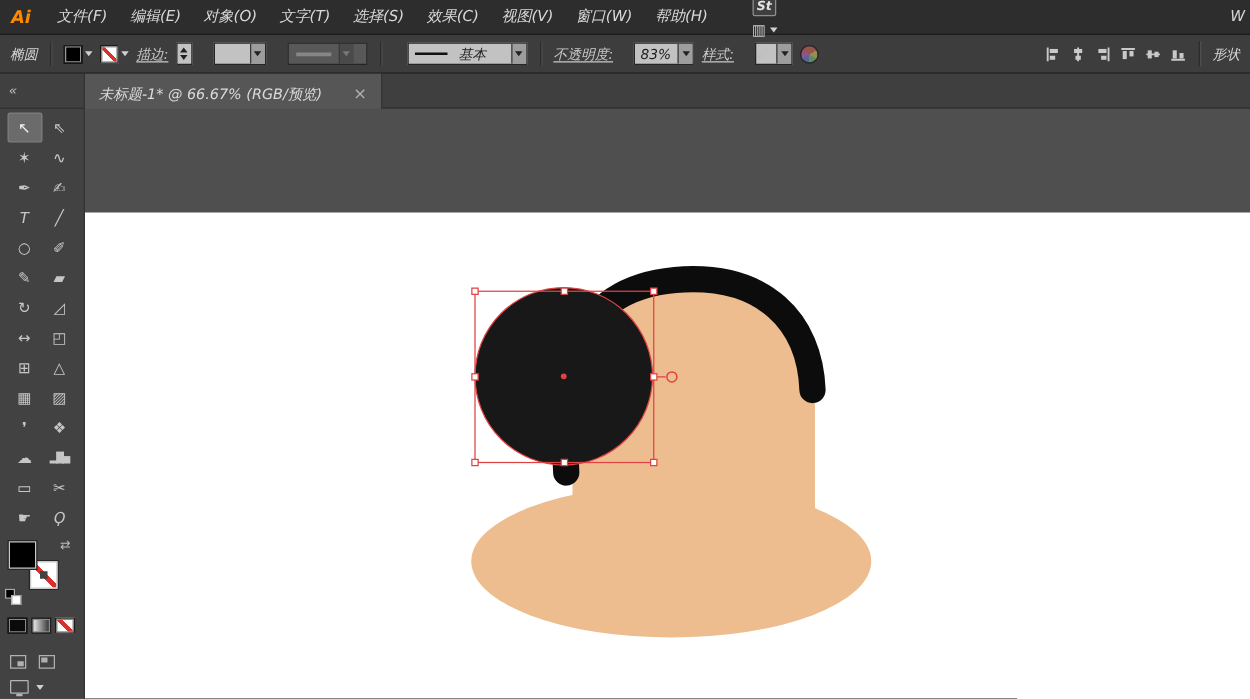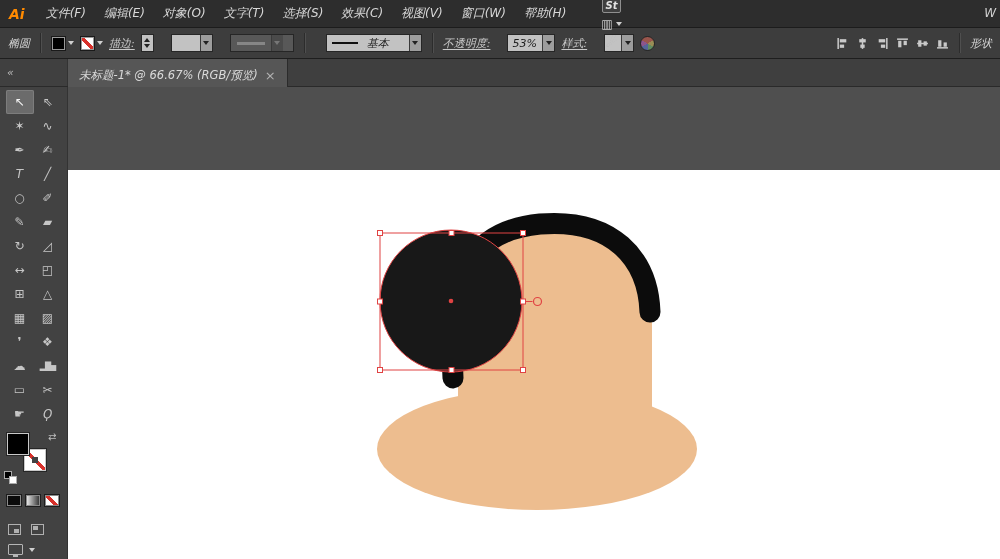--- a/index.html
+++ b/index.html
@@ -47,21 +47,21 @@
            background:conic-gradient(#b05c50 0 60deg,#b0a15c 0 120deg,#6ba06b 0 180deg,#5c6fb0 0 240deg,#a05ca0 0 300deg,#b05c50 0); opacity:.8; }
   .align-group { display:flex; align-items:center; gap:7px; margin-left:auto; }
   .ali { display:block; }
   .ali line { stroke:#c9c9c9; stroke-width:1.4; }
   .ali rect { fill:#c9c9c9; }
 
   
   .tabbar { height:28px; background:#3f3f3f; border-bottom:1px solid #2a2a2a; display:flex; align-items:stretch; }
   .tb-left { width:68px; flex:none; display:flex; align-items:center; padding-left:7px;
              color:#bdbdbd; font-size:11px; background:#404040; border-right:1px solid #333; }
-  .tab { display:flex; align-items:center; gap:7px; padding:16px 11px; background:#565656;
+  .tab { display:flex; align-items:center; gap:25px; padding:16px 11px; background:#565656;
          border-right:1px solid #2b2b2b; font-size:11.5px; color:#dadada; white-space:nowrap; }
   .tab-close { color:#b3b3b3; font-size:13px; line-height:1; cursor:default; }
 
   
   .main { position:absolute; top:87px; left:0; right:0; bottom:0; display:flex; }
   .toolbar { width:68px; flex:none; background:#424242; border-right:1px solid #333; padding-top:3px; position:relative; }
   .tools { display:grid; grid-template-columns:28px 28px; justify-content:center; }
   .tool { height:24px; display:flex; align-items:center; justify-content:center; font-size:12px; color:#c6c6c6; cursor:default; }
   .tool.selected { background:#6b6b6b; border-radius:2px; color:#f4f4f4; box-shadow:inset 0 0 0 1px #7d7d7d; }
   .tool.tiny { font-size:8px; letter-spacing:-1px; }
@@ -157,21 +157,21 @@
       <span class="brush-line"></span>
       <span class="val">基本</span>
       <span class="caret-cell">
           <span class="caret dark"></span>
         </span>
     </span>
 
     <span class="sep"></span>
     <span class="cb-label">不透明度:</span>
     <span class="dd" style="width:48px;">
-      <span class="val">53%</span>
+      <span class="val">83%</span>
       <span class="caret-cell">
           <span class="caret dark"></span>
         </span>
     </span>
 
     <span class="cb-label">样式:</span>
     <span class="dd" style="width:30px;">
       <span class="val"></span>
       <span class="caret-cell">
           <span class="caret dark"></span>

